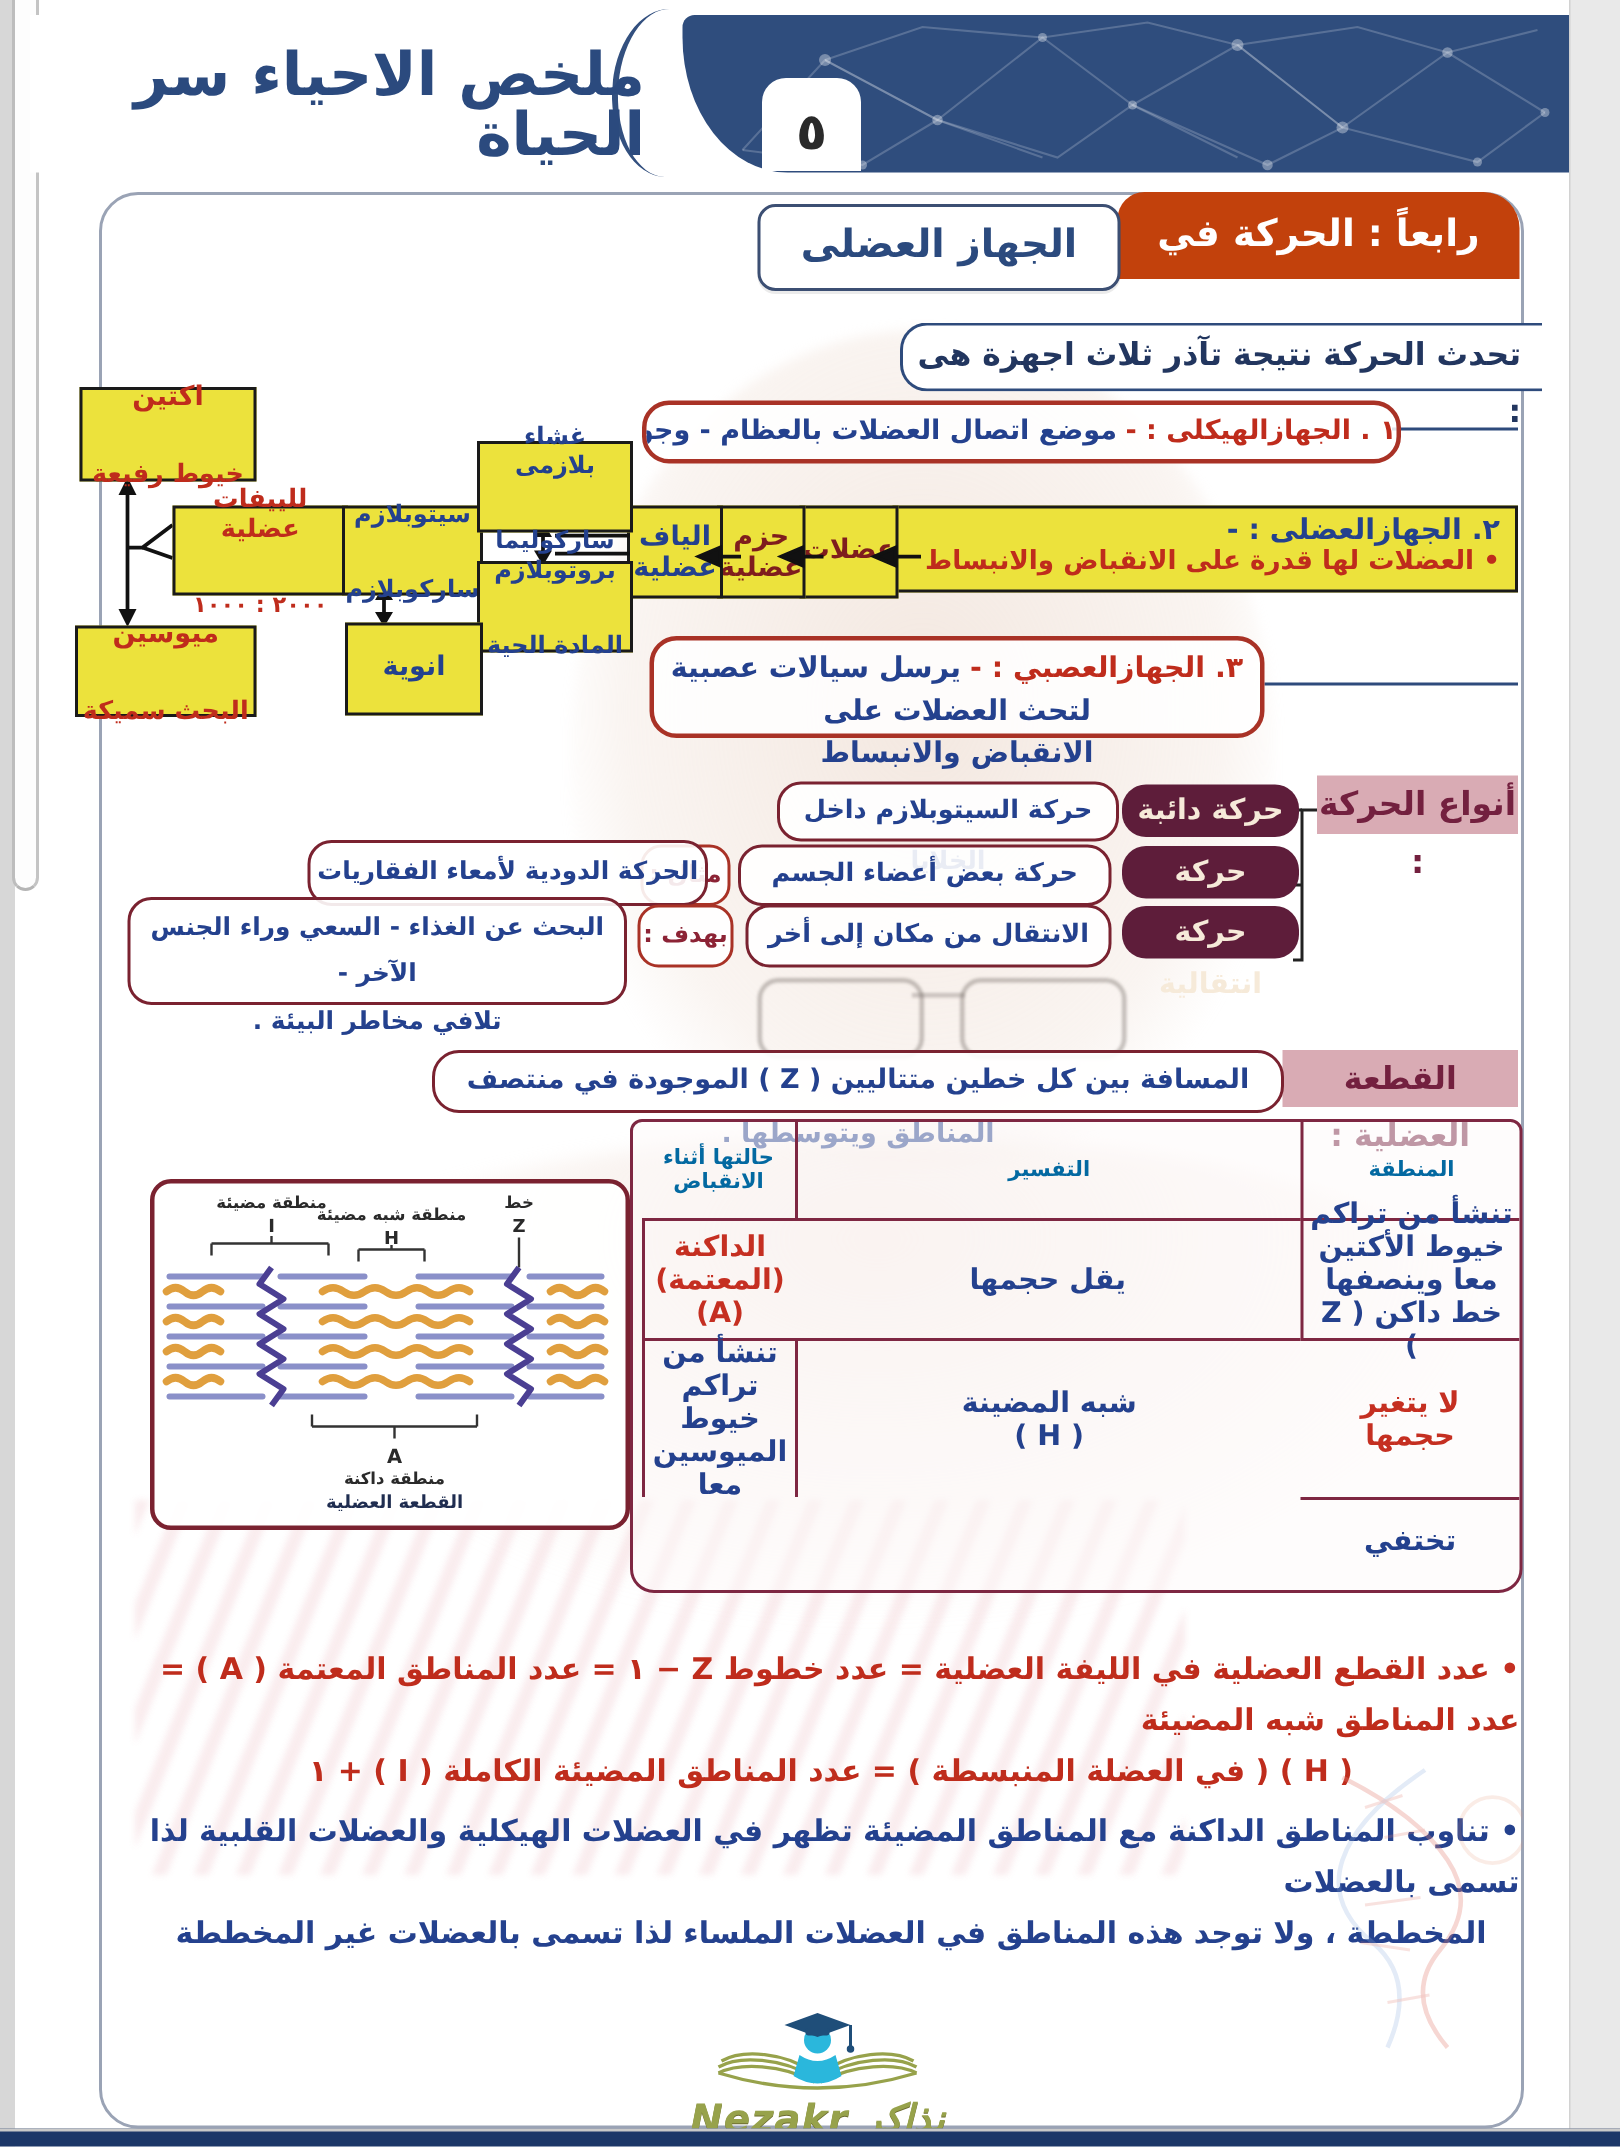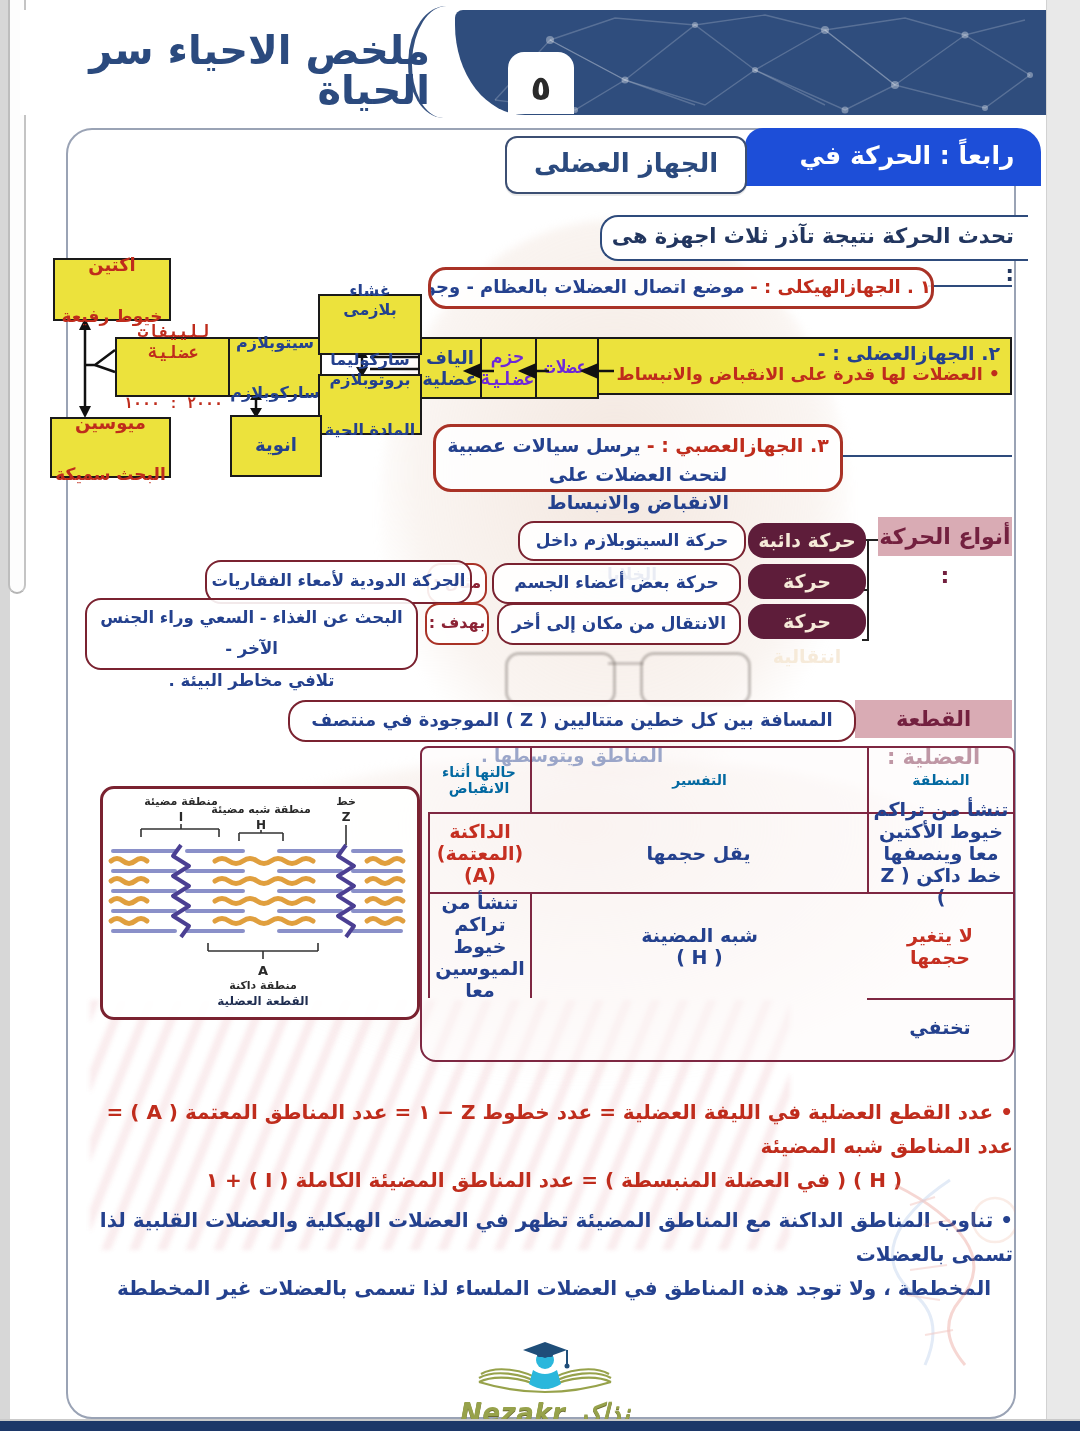--- a/index.html
+++ b/index.html
@@ -17,30 +17,30 @@
   .bottom-bar{left:0;top:1419px;width:1080px;height:12px;background:#1c3768;border-top:2px solid #c9c9c9;}
   
   .banner{left:20px;top:10px;width:1026px;height:105px;background:#ffffff;}
   .banner-blue{left:455px;top:10px;width:591px;height:105px;background:#2f4d7d;border-bottom-left-radius:70px 90px;border-top-left-radius:8px;}
   .banner-arc{left:408px;top:6px;width:70px;height:112px;border-left:4px solid #33507f;border-radius:50%;transform:rotate(2deg);}
   .banner-title{left:30px;top:30px;width:400px;height:70px;color:#2b4a7e;font-size:40px;line-height:1.0;text-align:right;}
   .page-tab{left:508px;top:52px;width:66px;height:62px;background:#ffffff;border-radius:16px 16px 0 0;text-align:center;}
   .page-num{font-size:34px;color:#2a2a2a;margin-top:16px;}
   
   .frame{left:66px;top:128px;width:946px;height:1287px;border:2px solid #9aa3b5;border-radius:26px;background:transparent;}
-  .sec-tab{left:745px;top:128px;width:268px;height:58px;background:#1d4ed8;border-radius:18px 24px 0 0;color:#ffffff;font-size:25px;text-align:center;line-height:56px;padding-left:28px;}
+  .sec-tab{left:745px;top:128px;width:268px;height:58px;background:#c2410c;border-radius:18px 24px 0 0;color:#ffffff;font-size:25px;text-align:center;line-height:56px;}
   .sec-box{left:505px;top:136px;width:238px;height:54px;background:#ffffff;border:2.5px solid #3c4f73;border-radius:12px;color:#2b4a7e;font-size:26px;text-align:center;line-height:50px;box-shadow:0 2px 0 rgba(0,0,0,.08);}
   
   .intro-box{left:600px;top:215px;width:412px;height:42px;background:#ffffff;border:2.5px solid #2e4b7c;border-right:none;border-radius:18px 0 0 18px;color:#22365f;font-size:21px;line-height:38px;padding-right:14px;text-align:right;}
   .stub{background:#2e4b7c;height:2px;}
   
   .red-round{background:rgba(255,255,255,.85);border:3px solid #a93226;border-radius:18px;text-align:center;}
   .t-red{color:#bf2c1c;}
   .t-blue{color:#24418e;}
-  .t-green{color:#6d28d9;font-family:Liberation Mono, monospace;}
+  .t-green{color:#7f1d1d;}
   .yellow{background:#ece23c;border:2px solid #1a1a1a;gap:31px;}
   .ybox{text-align:center;color:#24418e;}
   .ybox .rline{color:#bf2c1c;}
   
   .pill{background:#5e1d3a;color:#f6ead9;border-radius:16px;text-align:center;font-size:19px;}
   .wbox{background:rgba(255,255,255,.9);border:2.5px solid #7a2230;border-radius:16px;text-align:center;color:#24418e;}
   .tagbox{background:rgba(255,255,255,.9);border:2px solid #a93226;border-radius:14px;text-align:center;color:#8c2335;}
   .pink-head{background:#d9abb4;color:#73203f;font-size:22px;text-align:center;}
   
   .mtable{left:420px;top:746px;width:591px;height:312px;direction:rtl;border:2.5px solid #7e2742;border-radius:8px 8px 16px 16px;display:grid;grid-template-columns:146px 337px 102px;grid-template-rows:64px 80px 106px 56px;background:rgba(253,250,250,.55);overflow:hidden;}
@@ -155,21 +155,21 @@
 </div>
 
 <div class="abs yellow ybox rtl" style="left:53px;top:258px;width:114px;height:59px;display:flex;flex-direction:column;justify-content:center;z-index:3;">
   <div class="b rline" style="font-size:18px;">اكتين</div>
   <div class="b rline" style="font-size:17px;">خيوط رفيعة</div>
 </div>
 <div class="abs yellow ybox rtl" style="left:50px;top:417px;width:117px;height:57px;display:flex;flex-direction:column;justify-content:center;z-index:3;">
   <div class="b rline" style="font-size:18px;">ميوسين</div>
   <div class="b rline" style="font-size:17px;">البحث سميكة</div>
 </div>
-<div class="abs yellow ybox rtl" style="left:115px;top:337px;width:113px;height:56px;display:flex;flex-direction:column;justify-content:center;z-index:3;font-family:Liberation Mono, monospace;">
+<div class="abs yellow ybox rtl" style="left:115px;top:337px;width:113px;height:56px;display:flex;flex-direction:column;justify-content:center;z-index:3;">
   <div class="b rline" style="font-size:17px;">للييفات عضلية</div>
   <div class="b rline" style="font-size:15px;">٢٠٠٠ : ١٠٠٠</div>
 </div>
 <div class="abs yellow ybox rtl" style="left:228px;top:337px;width:90px;height:56px;display:flex;flex-direction:column;justify-content:center;z-index:3;">
   <div class="b" style="font-size:16px;">سيتوبلازم</div>
   <div class="b" style="font-size:16px;">ساركوبلازم</div>
 </div>
 <div class="abs yellow ybox rtl" style="left:318px;top:294px;width:100px;height:57px;display:flex;flex-direction:column;justify-content:center;z-index:3;">
   <div class="b" style="font-size:16px;">غشاء بلازمى</div>
   <div class="b" style="font-size:16px;">ساركوليما</div>

